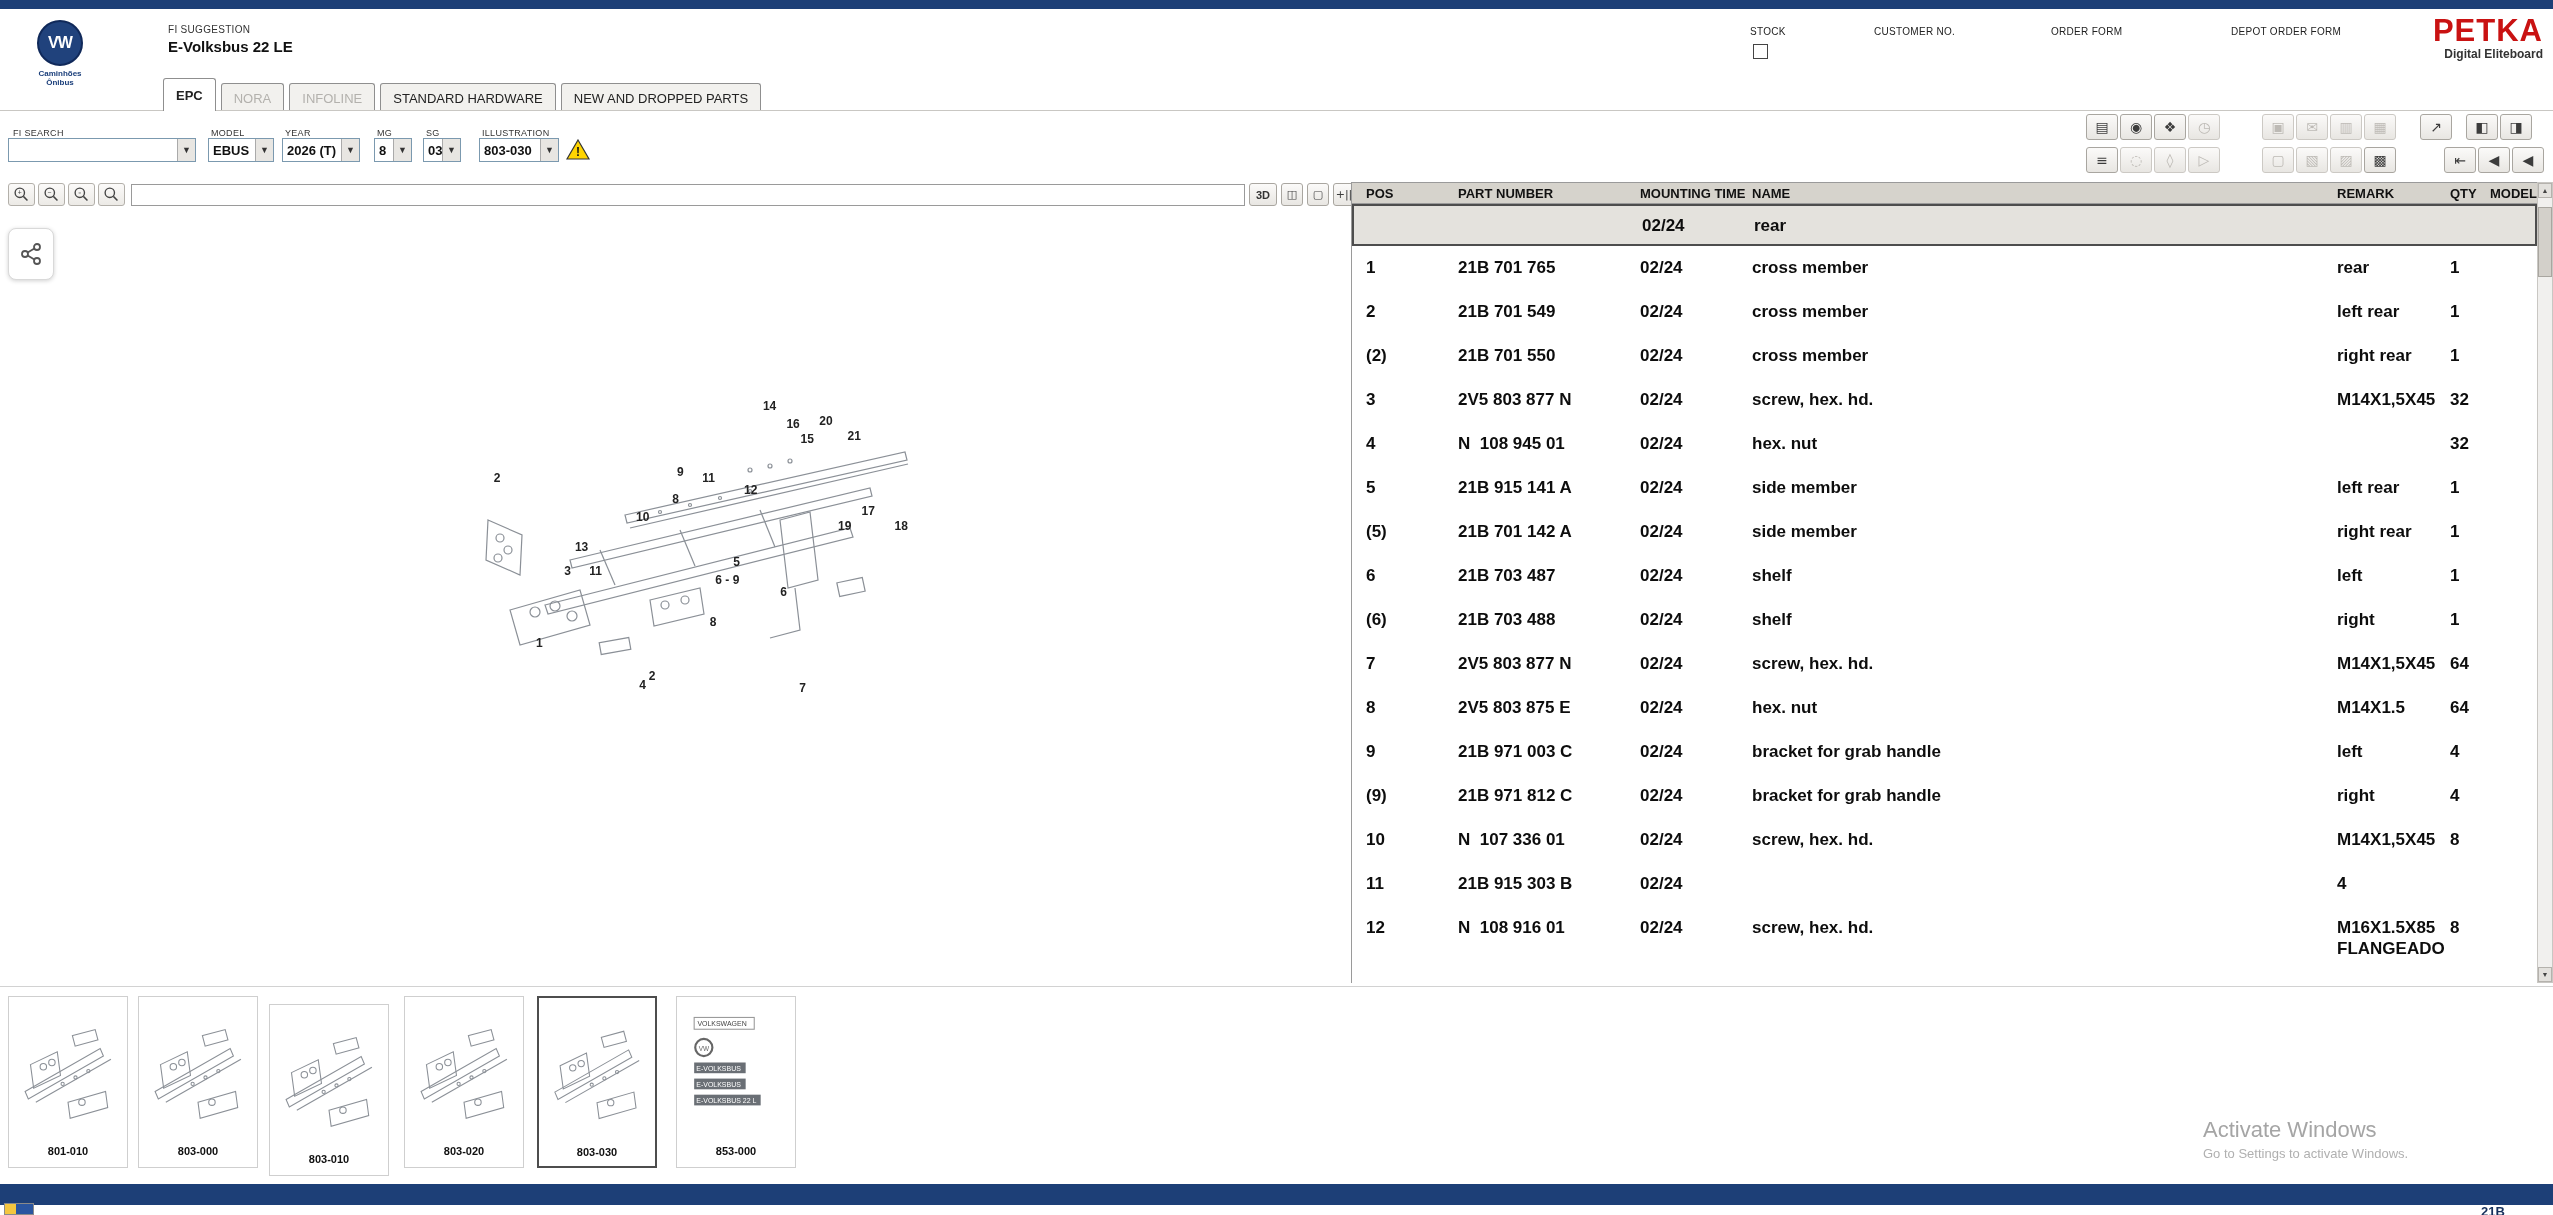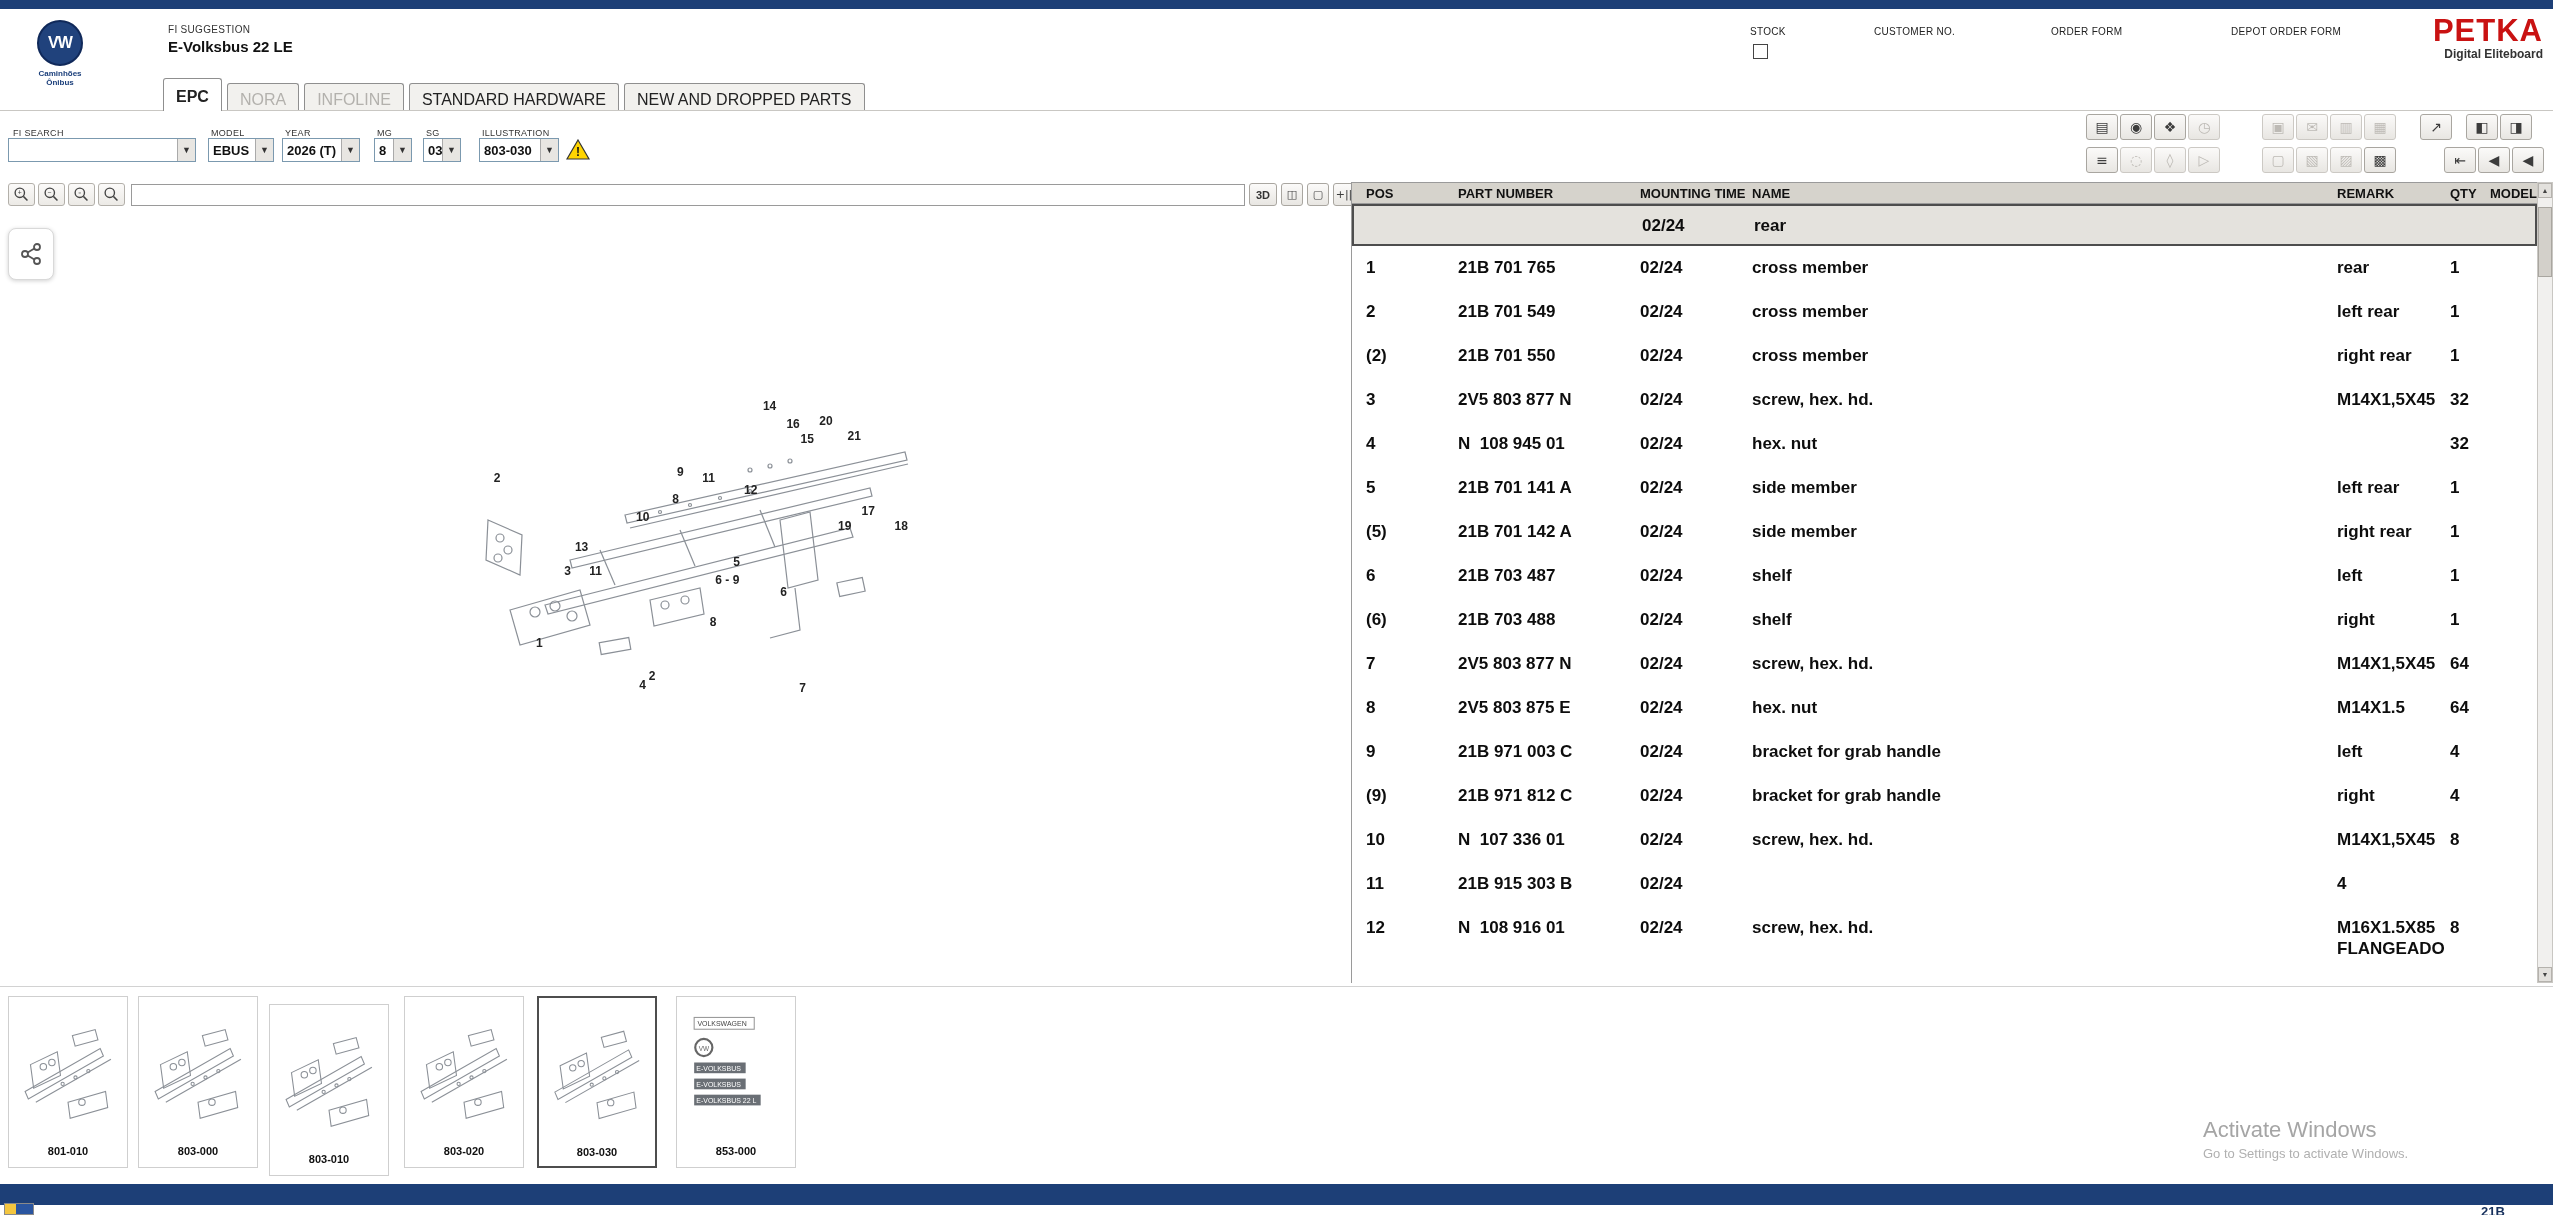--- a/index.html
+++ b/index.html
@@ -18,21 +18,21 @@
   .vw-caption{font-size:8px;font-weight:bold;color:#1a3e7a;line-height:9px;margin-top:3px}
   .fi-suggestion{position:absolute;left:168px;top:24px;font-size:10px;color:#333;letter-spacing:.3px}
   .page-title{position:absolute;left:168px;top:38px;font-size:15px;font-weight:bold}
   .hdr-label{position:absolute;top:26px;font-size:10px;color:#222;letter-spacing:.3px}
   .stock-box{position:absolute;left:1753px;top:44px;width:15px;height:15px;border:1px solid #444;background:#fff}
   .petka{position:absolute;right:10px;top:16px;text-align:right}
   .petka-main{font-size:31px;font-weight:800;color:#c91212;letter-spacing:1px;line-height:30px}
   .petka-sub{font-size:12px;font-weight:bold;color:#333;margin-top:1px}
   
   .tabs{position:absolute;left:163px;top:78px;display:flex;align-items:flex-end;gap:5px}
-  .tab{height:28px;background:#f2f1ee;border:1px solid #8f8f8f;border-bottom:none;border-radius:3px 3px 0 0;font-size:16px;padding:7px 12px 0;color:#222;white-space:nowrap;cursor:default}
+  .tab{height:28px;background:#f2f1ee;border:1px solid #8f8f8f;border-bottom:none;border-radius:3px 3px 0 0;font-size:13px;padding:7px 12px 0;color:#222;white-space:nowrap;cursor:default}
   .tab.active{height:33px;background:#fff;font-weight:bold;z-index:3;position:relative;padding-top:9px}
   .tab.disabled{color:#b3b1ad}
   .tabs-underline{position:absolute;left:0;top:110px;width:2553px;border-top:1px solid #c9c7c3}
   
   .flt-label{position:absolute;top:128px;font-size:9px;color:#333;letter-spacing:.3px}
   .combo{position:absolute;top:138px;height:24px;background:#fff;border:1px solid #7b99af;display:flex}
   .combo .val{flex:1;font-size:13px;font-weight:bold;padding:4px 4px 0;white-space:nowrap;overflow:hidden}
   .combo .dd{width:18px;background:#e8e6e2;border-left:1px solid #aaa;display:flex;align-items:center;justify-content:center;font-size:9px;color:#333}
   .warn{position:absolute;left:566px;top:139px}
   
@@ -358,21 +358,21 @@
         <div class="pcell c-pos">4</div>
         <div class="pcell c-part">N  108 945 01</div>
         <div class="pcell c-time">02/24</div>
         <div class="pcell c-name">hex. nut</div>
         <div class="pcell c-remark"></div>
         <div class="pcell c-qty">32</div>
         <div class="pcell c-model"></div>
       </div>
       <div class="prow">
         <div class="pcell c-pos">5</div>
-        <div class="pcell c-part">21B 701 141 A</div>
+        <div class="pcell c-part">21B 915 141 A</div>
         <div class="pcell c-time">02/24</div>
         <div class="pcell c-name">side member</div>
         <div class="pcell c-remark">left rear</div>
         <div class="pcell c-qty">1</div>
         <div class="pcell c-model"></div>
       </div>
       <div class="prow">
         <div class="pcell c-pos">(5)</div>
         <div class="pcell c-part">21B 701 142 A</div>
         <div class="pcell c-time">02/24</div>

